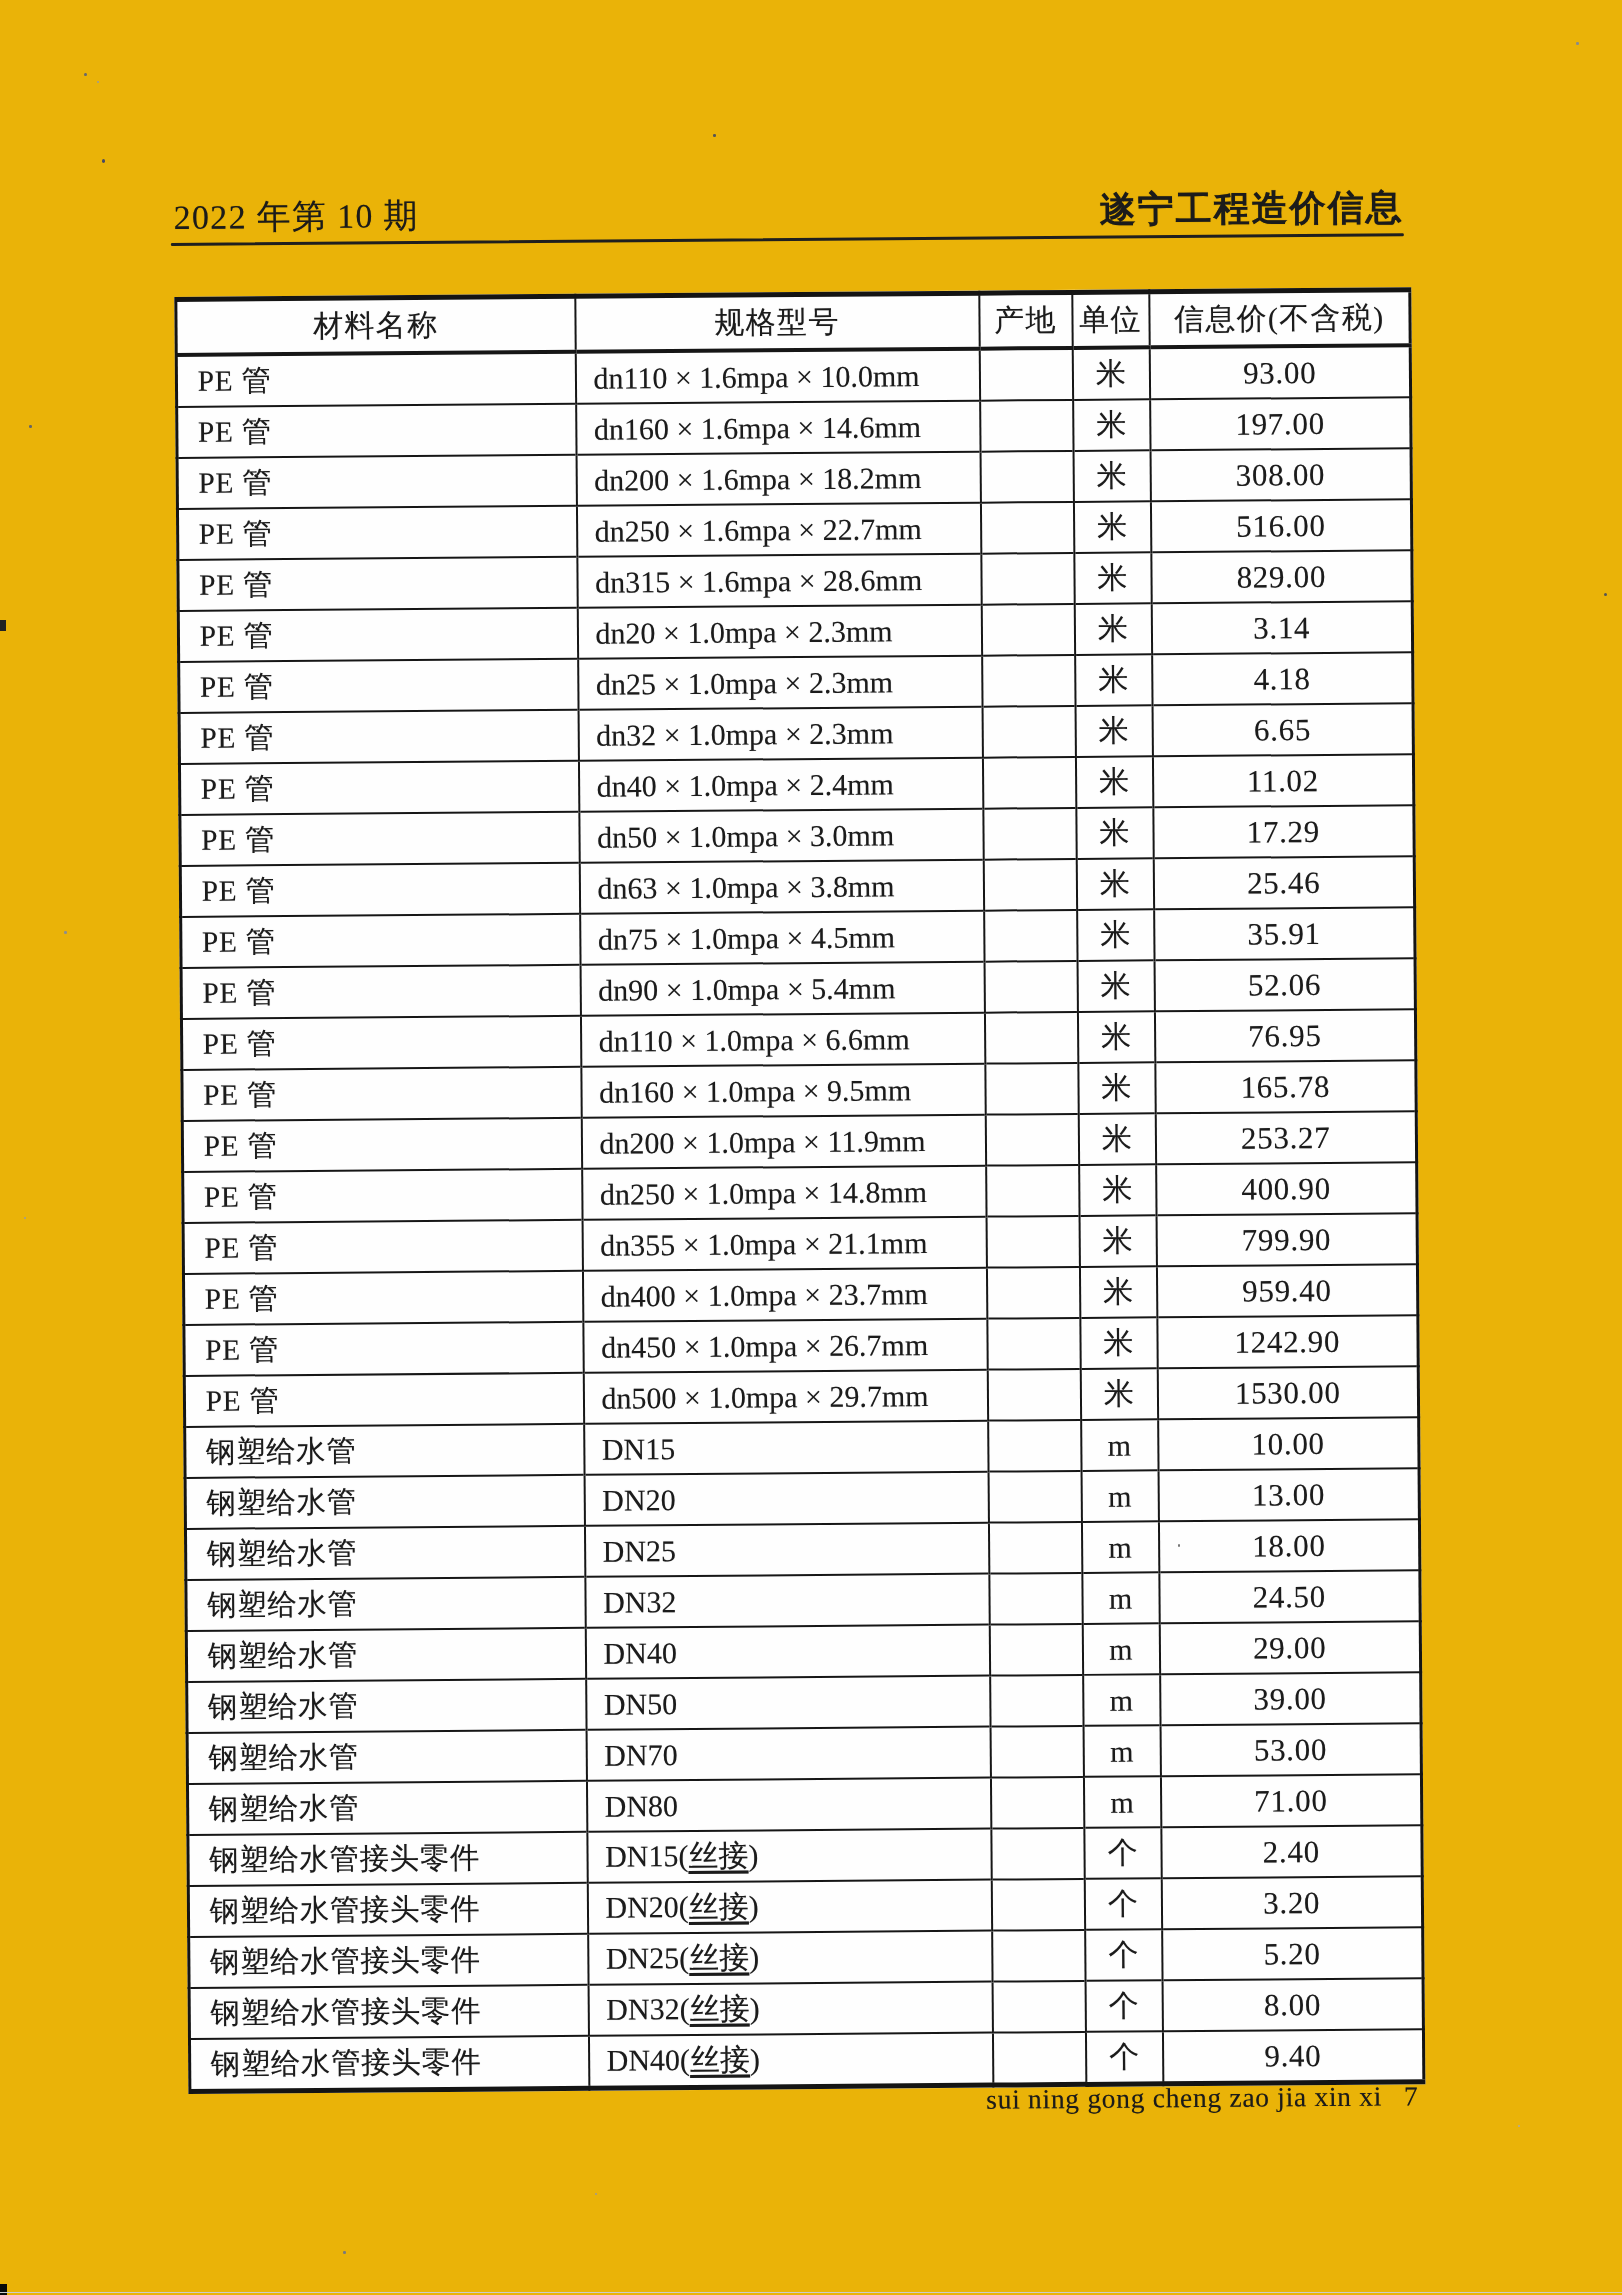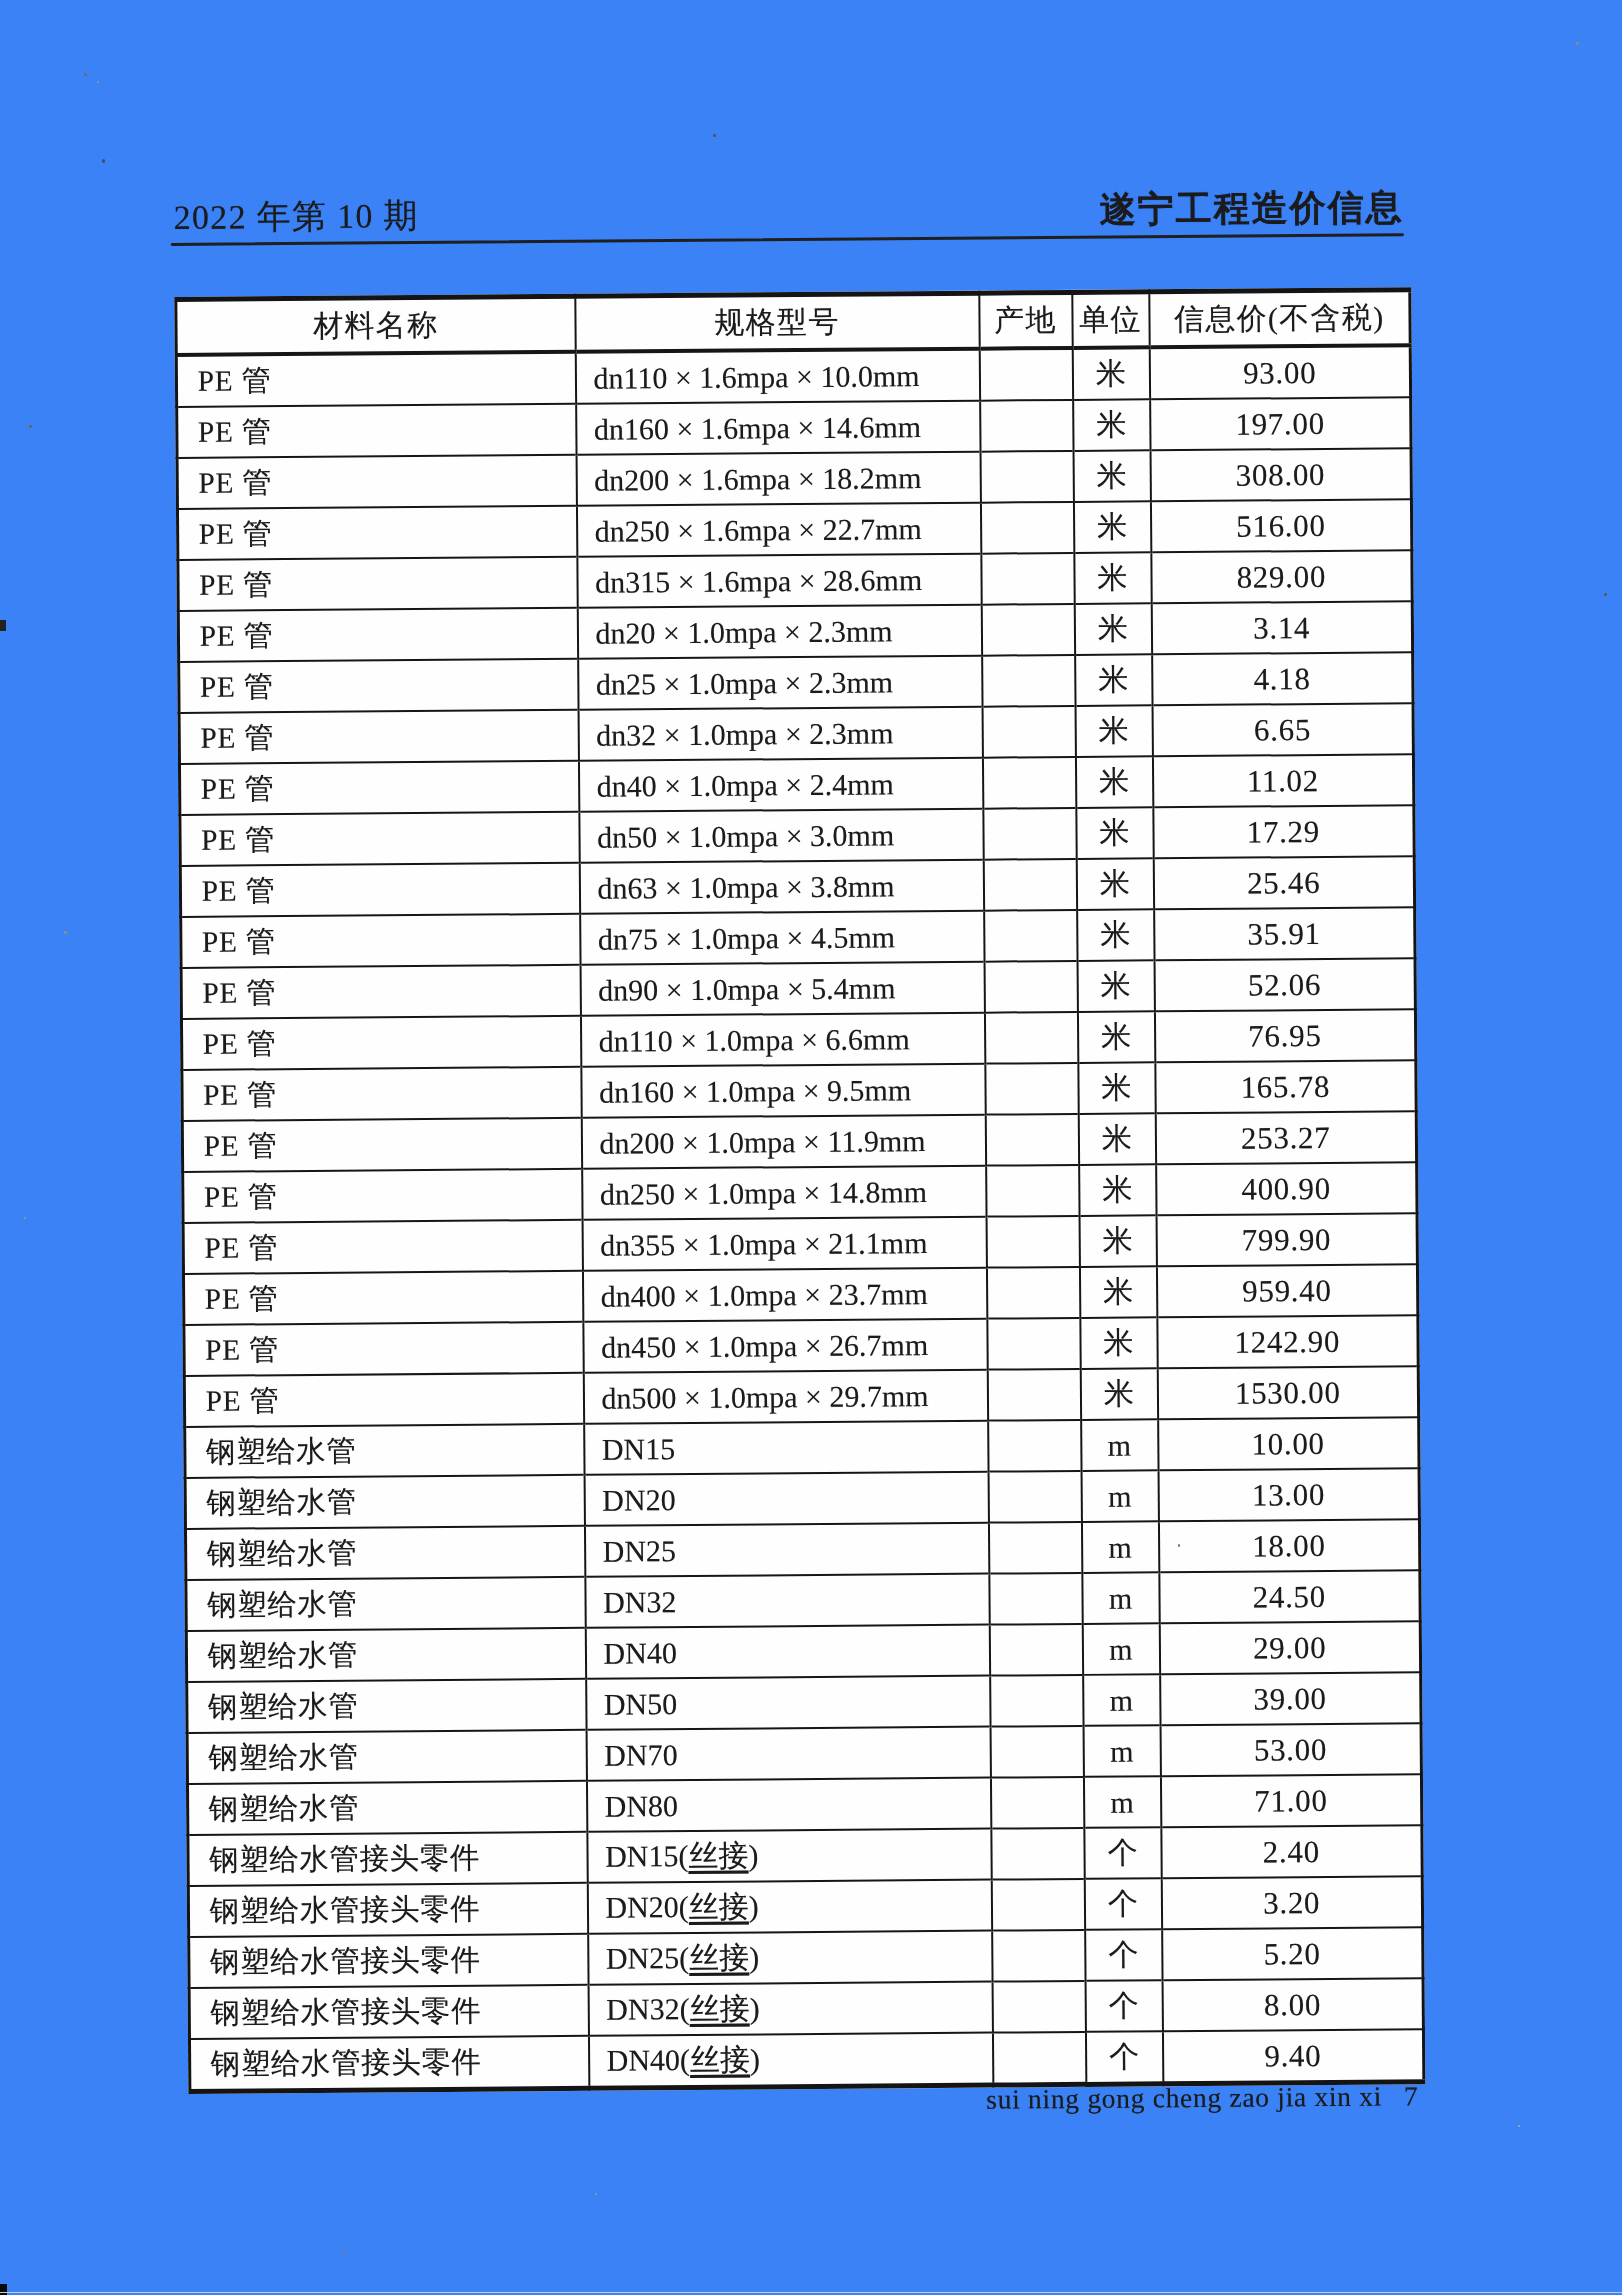--- a/index.html
+++ b/index.html
@@ -4,21 +4,21 @@
 <style>
   html, body { margin: 0; padding: 0; }
   body {
     width: 1623px; height: 2295px;
     background: #ffffff;
     font-family: "Liberation Serif", "DejaVu Serif", serif;
     color: #1b1b1b;
     overflow: hidden;
     position: relative;
   }
-  .page { position: absolute; inset: 0; background: #3b82f6; }
+  .page { position: absolute; inset: 0; background: #eab308; }
 
   
   .scan {
     position: absolute; inset: 0;
     transform: rotate(-0.45deg);
     transform-origin: 50% 50%;
   }
 
   
   .pagehead {

